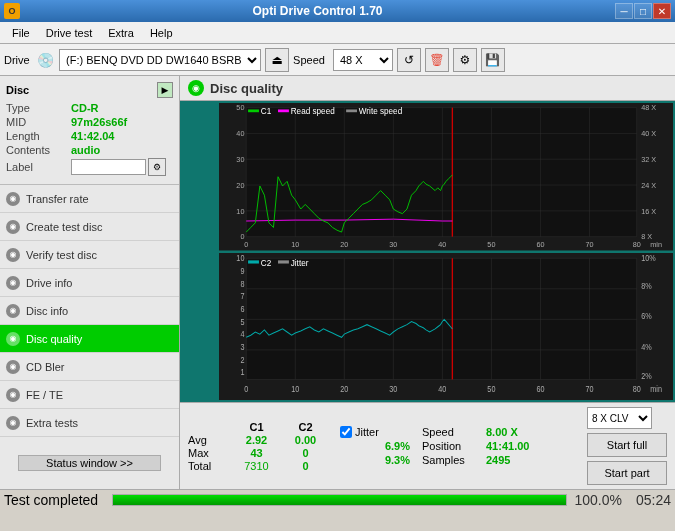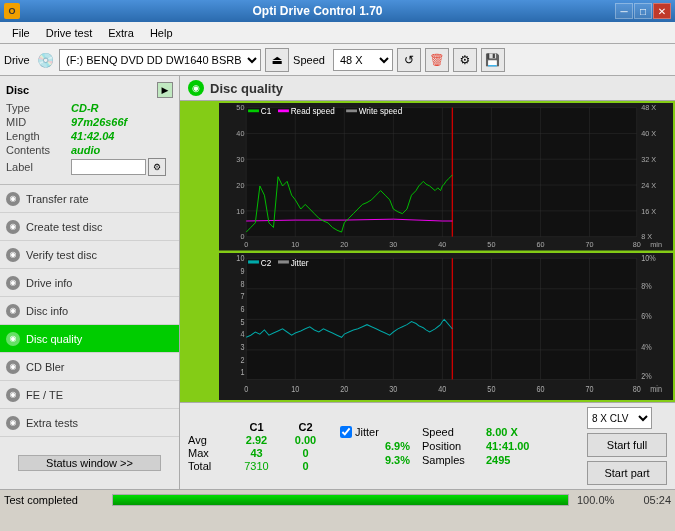--- a/index.html
+++ b/index.html
@@ -28,46 +28,46 @@
     .main { display: flex; height: calc(531px - 22px - 22px - 32px - 22px - 20px); }
 
     
     .sidebar { width: 180px; background: #e8e8e8; border-right: 1px solid #aaa; display: flex; flex-direction: column; }
     .disc-info { padding: 6px; border-bottom: 1px solid #bbb; }
     .disc-header { display: flex; align-items: center; justify-content: space-between; margin-bottom: 4px; }
     .disc-title { font-weight: bold; font-size: 11px; }
     .disc-arrow { width: 16px; height: 16px; background: #c0e8c0; border: 1px solid #888; display: flex; align-items: center; justify-content: center; font-size: 9px; cursor: pointer; }
     .disc-row { display: flex; font-size: 11px; margin-bottom: 2px; }
     .disc-row-label { width: 65px; color: #444; }
-    .disc-row-value { color: #00aa00; font-weight: bold; font-style: italic; }
+    .disc-row-value { color: #00aa00; font-weight: bold; }
     .disc-label-row { display: flex; align-items: center; font-size: 11px; margin-bottom: 2px; }
     .disc-label-input { width: 75px; height: 16px; border: 1px solid #999; font-size: 10px; }
     .disc-label-btn { width: 18px; height: 18px; background: #e8e8e8; border: 1px solid #888; display: flex; align-items: center; justify-content: center; font-size: 9px; cursor: pointer; margin-left: 2px; }
 
     .sidebar-menu { flex: 1; display: flex; flex-direction: column; }
     .sidebar-item { height: 28px; display: flex; align-items: center; padding: 0 6px; cursor: pointer; border-bottom: 1px solid #d0d0d0; font-size: 11px; color: #333; gap: 6px; }
     .sidebar-item.active { background: #00cc00; color: white; }
     .sidebar-item-icon { width: 14px; height: 14px; border-radius: 50%; background: #888; display: flex; align-items: center; justify-content: center; font-size: 8px; color: white; flex-shrink: 0; }
     .sidebar-item.active .sidebar-item-icon { background: rgba(255,255,255,0.4); }
 
     
     .content { flex: 1; background: #1a1a1a; display: flex; flex-direction: column; overflow: hidden; }
     .content-header { background: #e8e8e8; display: flex; align-items: center; padding: 4px 8px; gap: 6px; border-bottom: 1px solid #aaa; }
     .content-icon { width: 16px; height: 16px; border-radius: 50%; background: #00cc00; display: flex; align-items: center; justify-content: center; font-size: 9px; color: white; }
     .content-title { font-size: 13px; font-weight: bold; color: #333; }
 
-    .charts-area { flex: 1; background: #84cc16; display: flex; flex-direction: column; padding-left: 37px; }
+    .charts-area { flex: 1; background: #0f766e; display: flex; flex-direction: column; padding-left: 37px; }
 
     
     .bottom-panel { background: #e8e8e8; border-top: 1px solid #aaa; padding: 4px 8px; display: flex; gap: 16px; align-items: flex-start; }
     .action-btn { height: 24px; min-width: 80px; background: #e0e0e0; border: 1px solid #999; cursor: pointer; font-size: 11px; display: flex; align-items: center; justify-content: center; }
     .clv-select { height: 22px; font-size: 10px; background: white; border: 1px solid #999; min-width: 60px; }
 
     
-    .statusbar { height: 20px; background: #d4d0c8; border-top: 1px solid #aaa; display: flex; align-items: center; padding: 0 4px; gap: 4px; font-size: 11px; }
+    .statusbar { height: 20px; background: #d4d0c8; border-top: 1px solid #aaa; display: flex; align-items: center; padding: 0 4px; gap: 4px; font-size: 14px; }
     .status-text { min-width: 100px; }
     .progress-bar { flex: 1; height: 12px; background: #f0f0f0; border: 1px solid #aaa; overflow: hidden; margin: 0 4px; }
     .progress-fill { height: 100%; background: linear-gradient(to bottom, #00dd00, #009900); }
     .progress-pct { min-width: 45px; color: #333; }
     .time-text { min-width: 45px; color: #333; text-align: right; }
 
     
     .status-window-btn { height: 26px; background: #d0d0d0; border: 1px solid #aaa; display: flex; align-items: center; justify-content: center; cursor: pointer; margin: 18px; font-size: 11px; }
   </style>
 </head>

